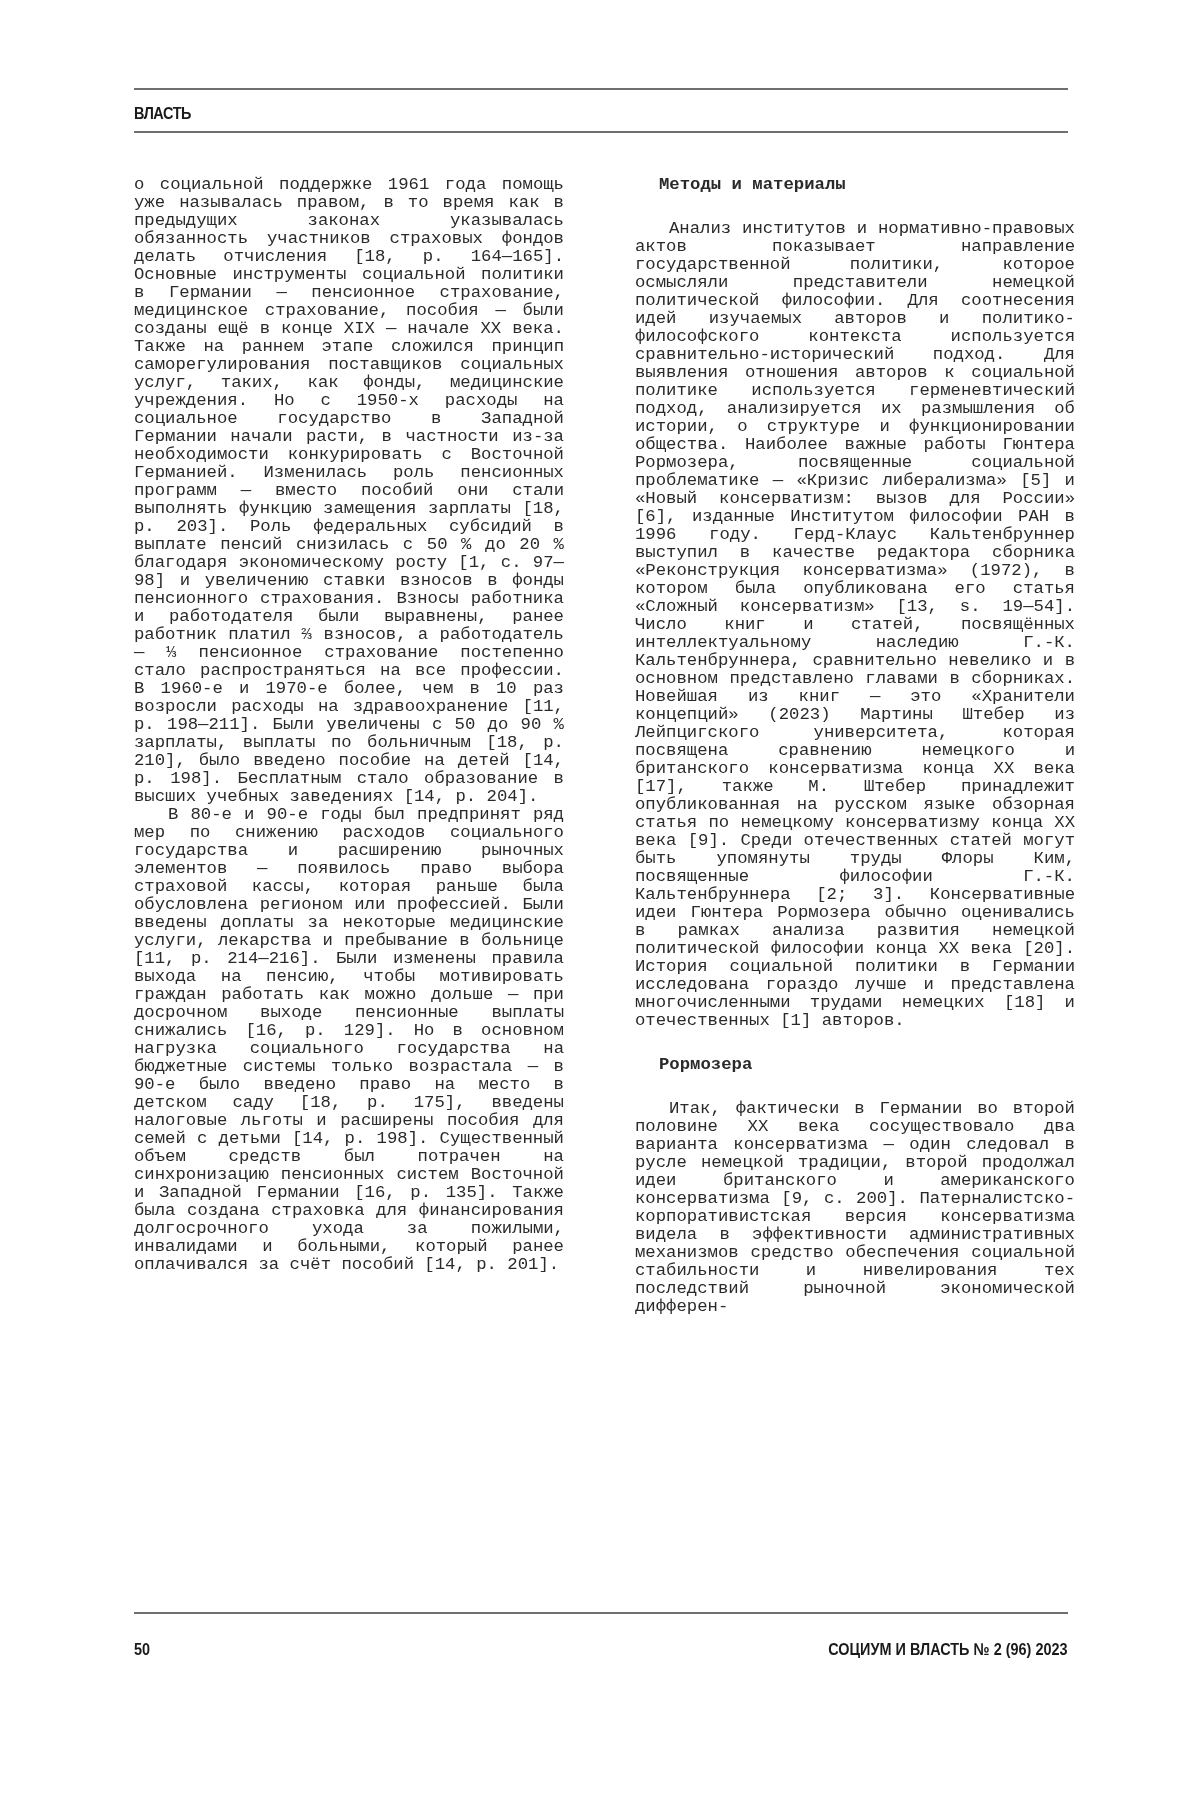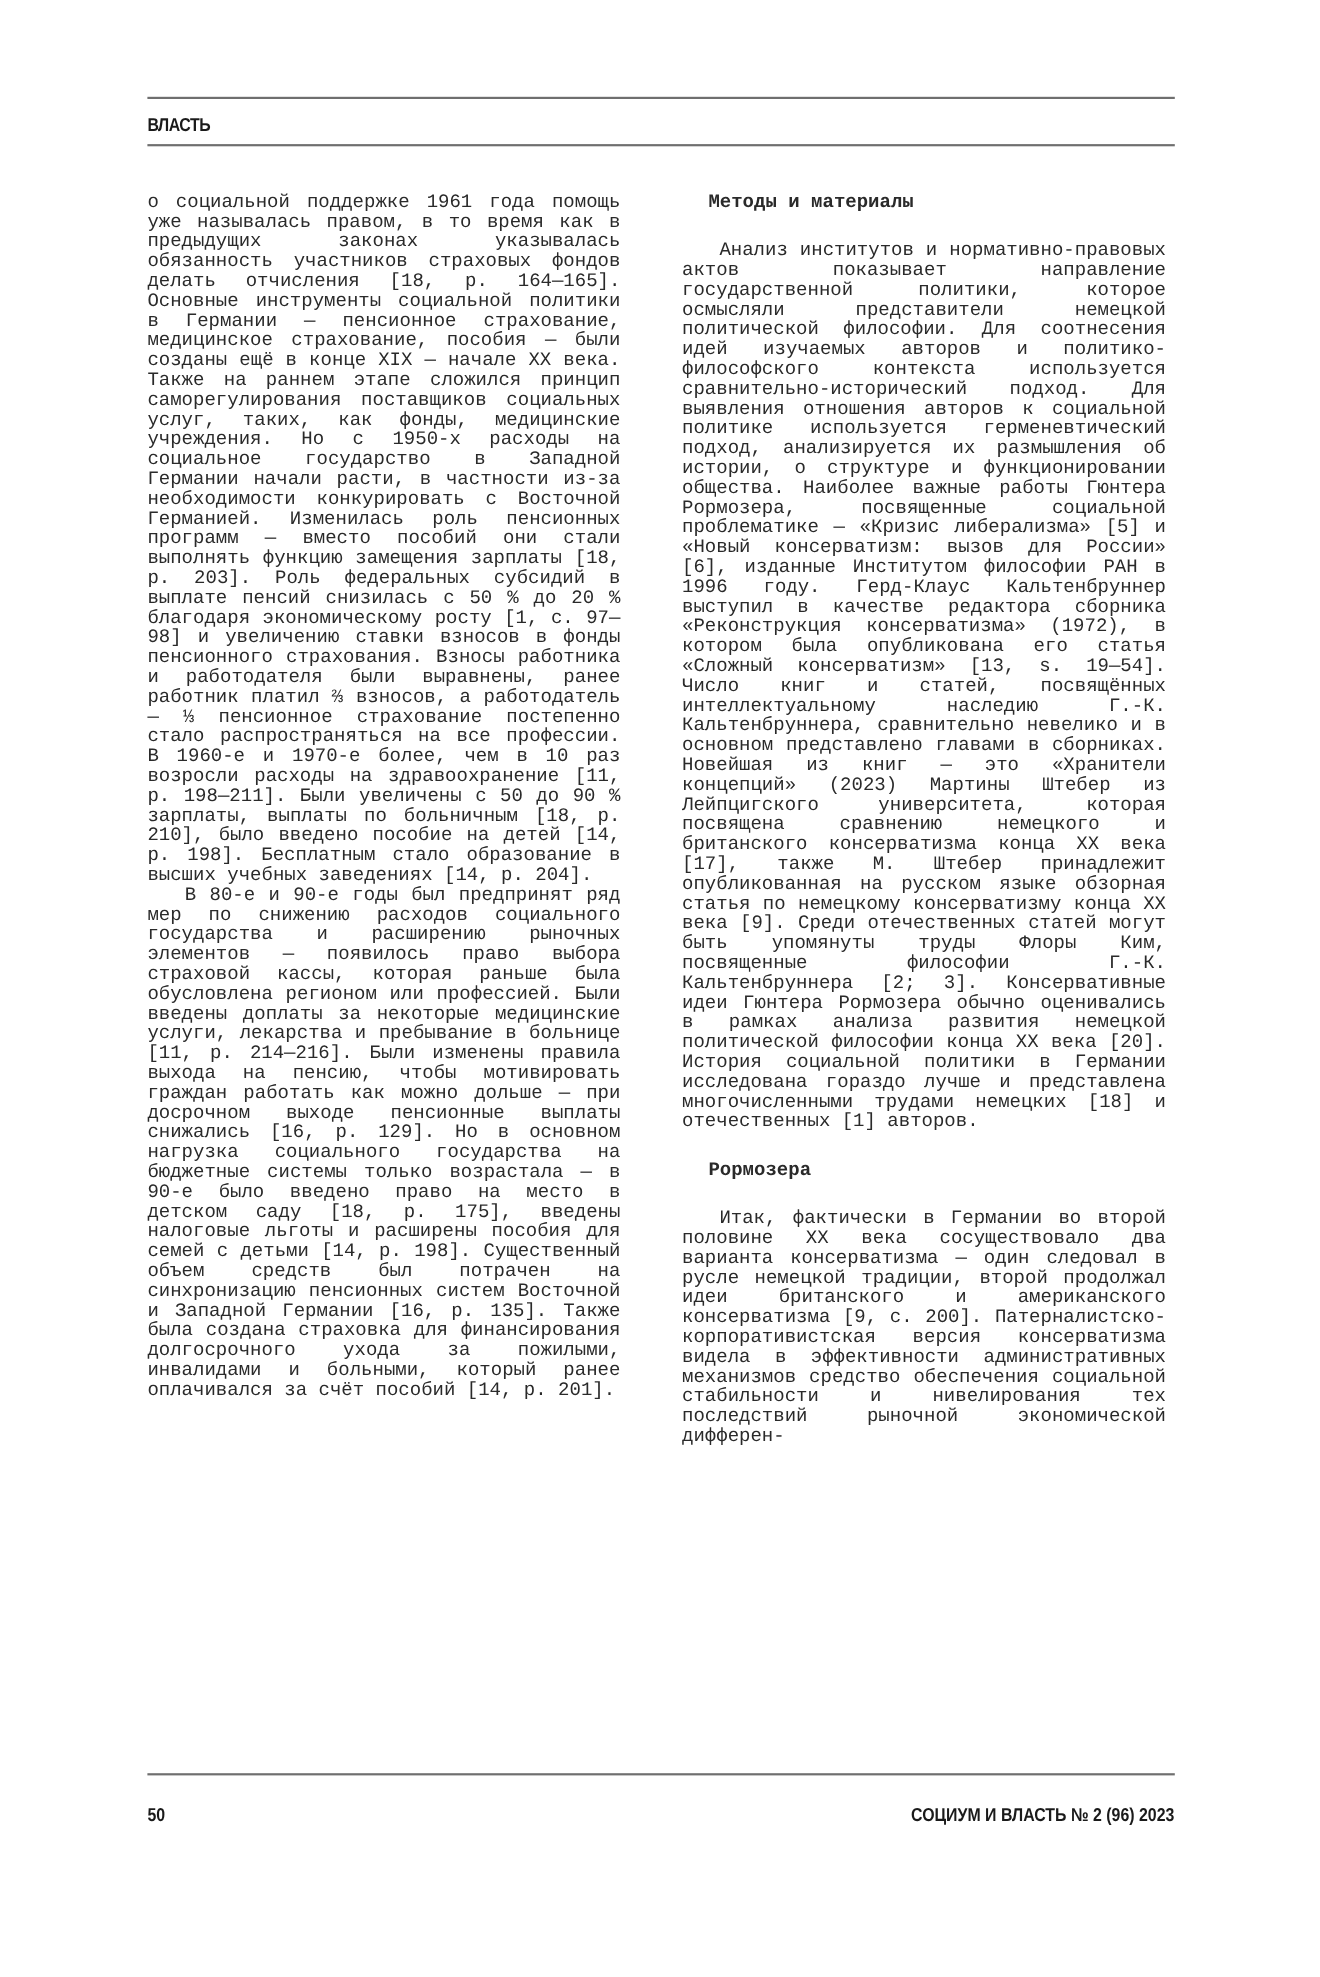--- a/index.html
+++ b/index.html
@@ -3,21 +3,21 @@
 <meta charset="utf-8">
 <style>
   html, body { margin: 0; padding: 0; background: #ffffff; }
   body { width: 1200px; height: 1797px; position: relative; font-family: "DejaVu Sans", sans-serif; color: #2a2a2a; }
   .rule { position: absolute; left: 134px; width: 934px; height: 0; border-top: 2px solid #6f6f6f; }
   .running-head { position: absolute; left: 134px; top: 104px; font-family: "Liberation Sans", sans-serif; font-weight: bold; font-size: 17px; letter-spacing: -0.5px; color: #1a1a1a; transform: scaleX(0.85); transform-origin: left; }
   .col { position: absolute; top: 176px; width: 430px; font-size: 17.3px; line-height: 18px; text-align: justify; font-family: Liberation Mono, monospace; }
   .col p { margin: 0; }
   .col p.indent { text-indent: 34px; }
   .col-left { left: 134px; }
-  .col-right { left: 620px; width: 440px; }
+  .col-right { left: 635px; width: 440px; }
   .section-title { font-weight: bold; font-size: 17.3px; margin: 0 0 26px 0 !important; padding-left: 24px; }
   .gap { height: 26px; }
   .footer-num, .footer-journal { position: absolute; top: 1640px; font-family: "Liberation Sans", sans-serif; font-weight: bold; font-size: 17px; color: #1a1a1a; transform: scaleX(0.85); }
   .footer-num { left: 134px; transform-origin: left; }
   .footer-journal { right: 132px; transform-origin: right; }
 </style>
 </head>
 <body>
 
 <div class="rule" style="top:88px;"></div>

